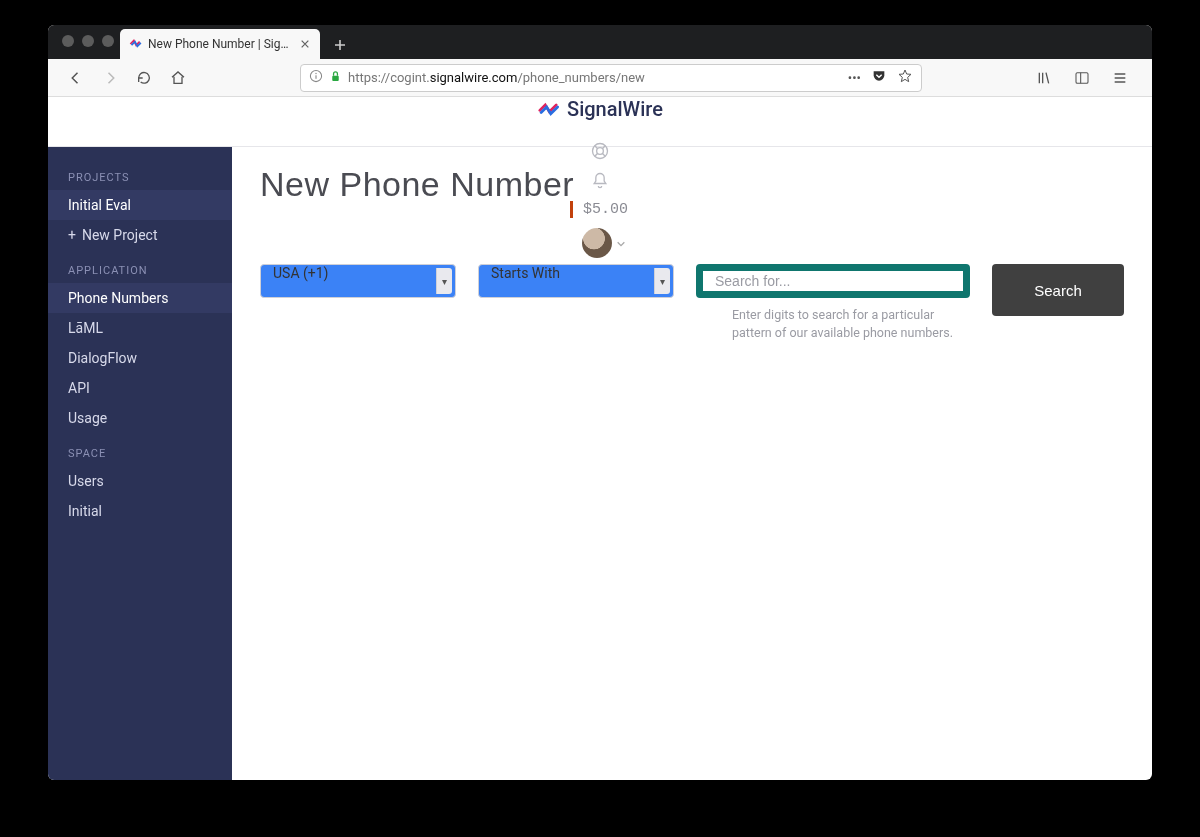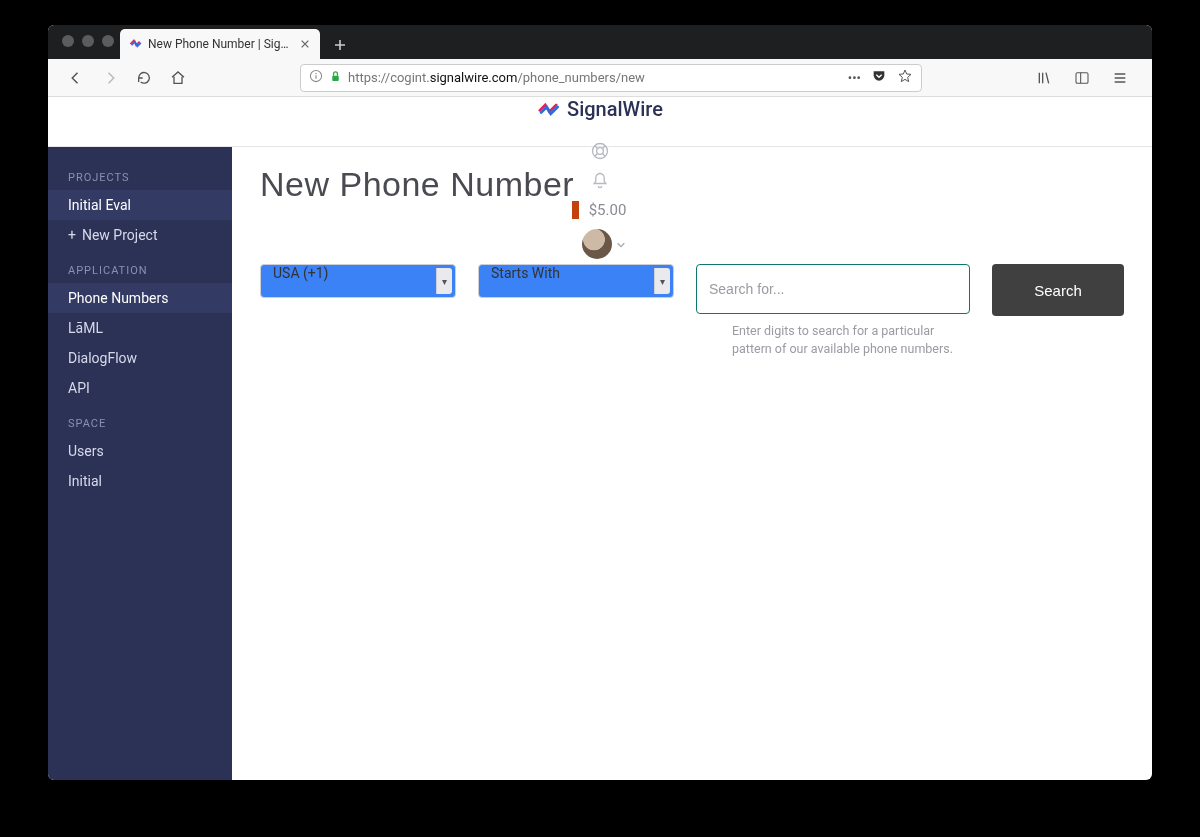--- a/index.html
+++ b/index.html
@@ -126,24 +126,24 @@
 .spacer { flex: 1; }
 .hdr-icon {
   color: #b8b9c0;
   width: 22px; height: 22px;
   display:flex;align-items:center;justify-content:center;
 }
 .balance {
   color: #8a8b93;
   font-size: 15px;
   padding: 0 10px;
-  border-left: 7px solid #c2410c;
+  border-left: 3px solid #c2410c;
   margin-left: 8px;
   height: 26px;
-  display:flex;align-items:center;
+  display:flex;align-items:center;font-family:Liberation Mono, monospace;
 }
 .avatar {
   width: 30px; height: 30px; border-radius: 50%;
   background: radial-gradient(circle at 40% 35%, #cdb9a6 0 40%, #6a5747 42% 100%);
 }
 .avatar-wrap { display:flex; align-items:center; gap:4px; color:#aaa; margin-left: 8px;}
 
 .app-body {
   display: flex;
   height: calc(100% - 34px - 38px - 50px);
@@ -211,22 +211,22 @@
   background: #e9e9ee;
   border-left: 1px solid #cfd0d7;
   display:flex;align-items:center;justify-content:center;
   color:#555;
   font-size:10px;
   border-radius: 0 3px 3px 0;
 }
 .search-col { width: 274px; }
 .text-input {
   width: 100%;
-  height: 50px;
-  border: 1px solid #0f766e;
+  height: 34px;
+  border: 7px solid #0f766e;
   border-radius: 4px;
   padding: 10px 12px;
   font-size: 14px;
   color: #333;
 }
 .text-input::placeholder { color: #9a9ba3; }
 .help-text {
   font-size: 12.5px;
   color: #9a9ba3;
   margin-top: 8px;
@@ -407,20 +407,23 @@
         <span>Phone Numbers</span>
       </div>
       <div class="side-item">
         <span>LāML</span>
       </div>
       <div class="side-item">
         <span>DialogFlow</span>
       </div>
       <div class="side-item">
         <span>API</span>
+      </div>
+      <div class="side-item">
+        <span>Usage</span>
       </div>
 
       <div class="side-section-title">SPACE</div>
       <div class="side-item">
         <span>Users</span>
       </div>
       <div class="side-item">
         <span>Initial</span>
       </div>
     </div>

